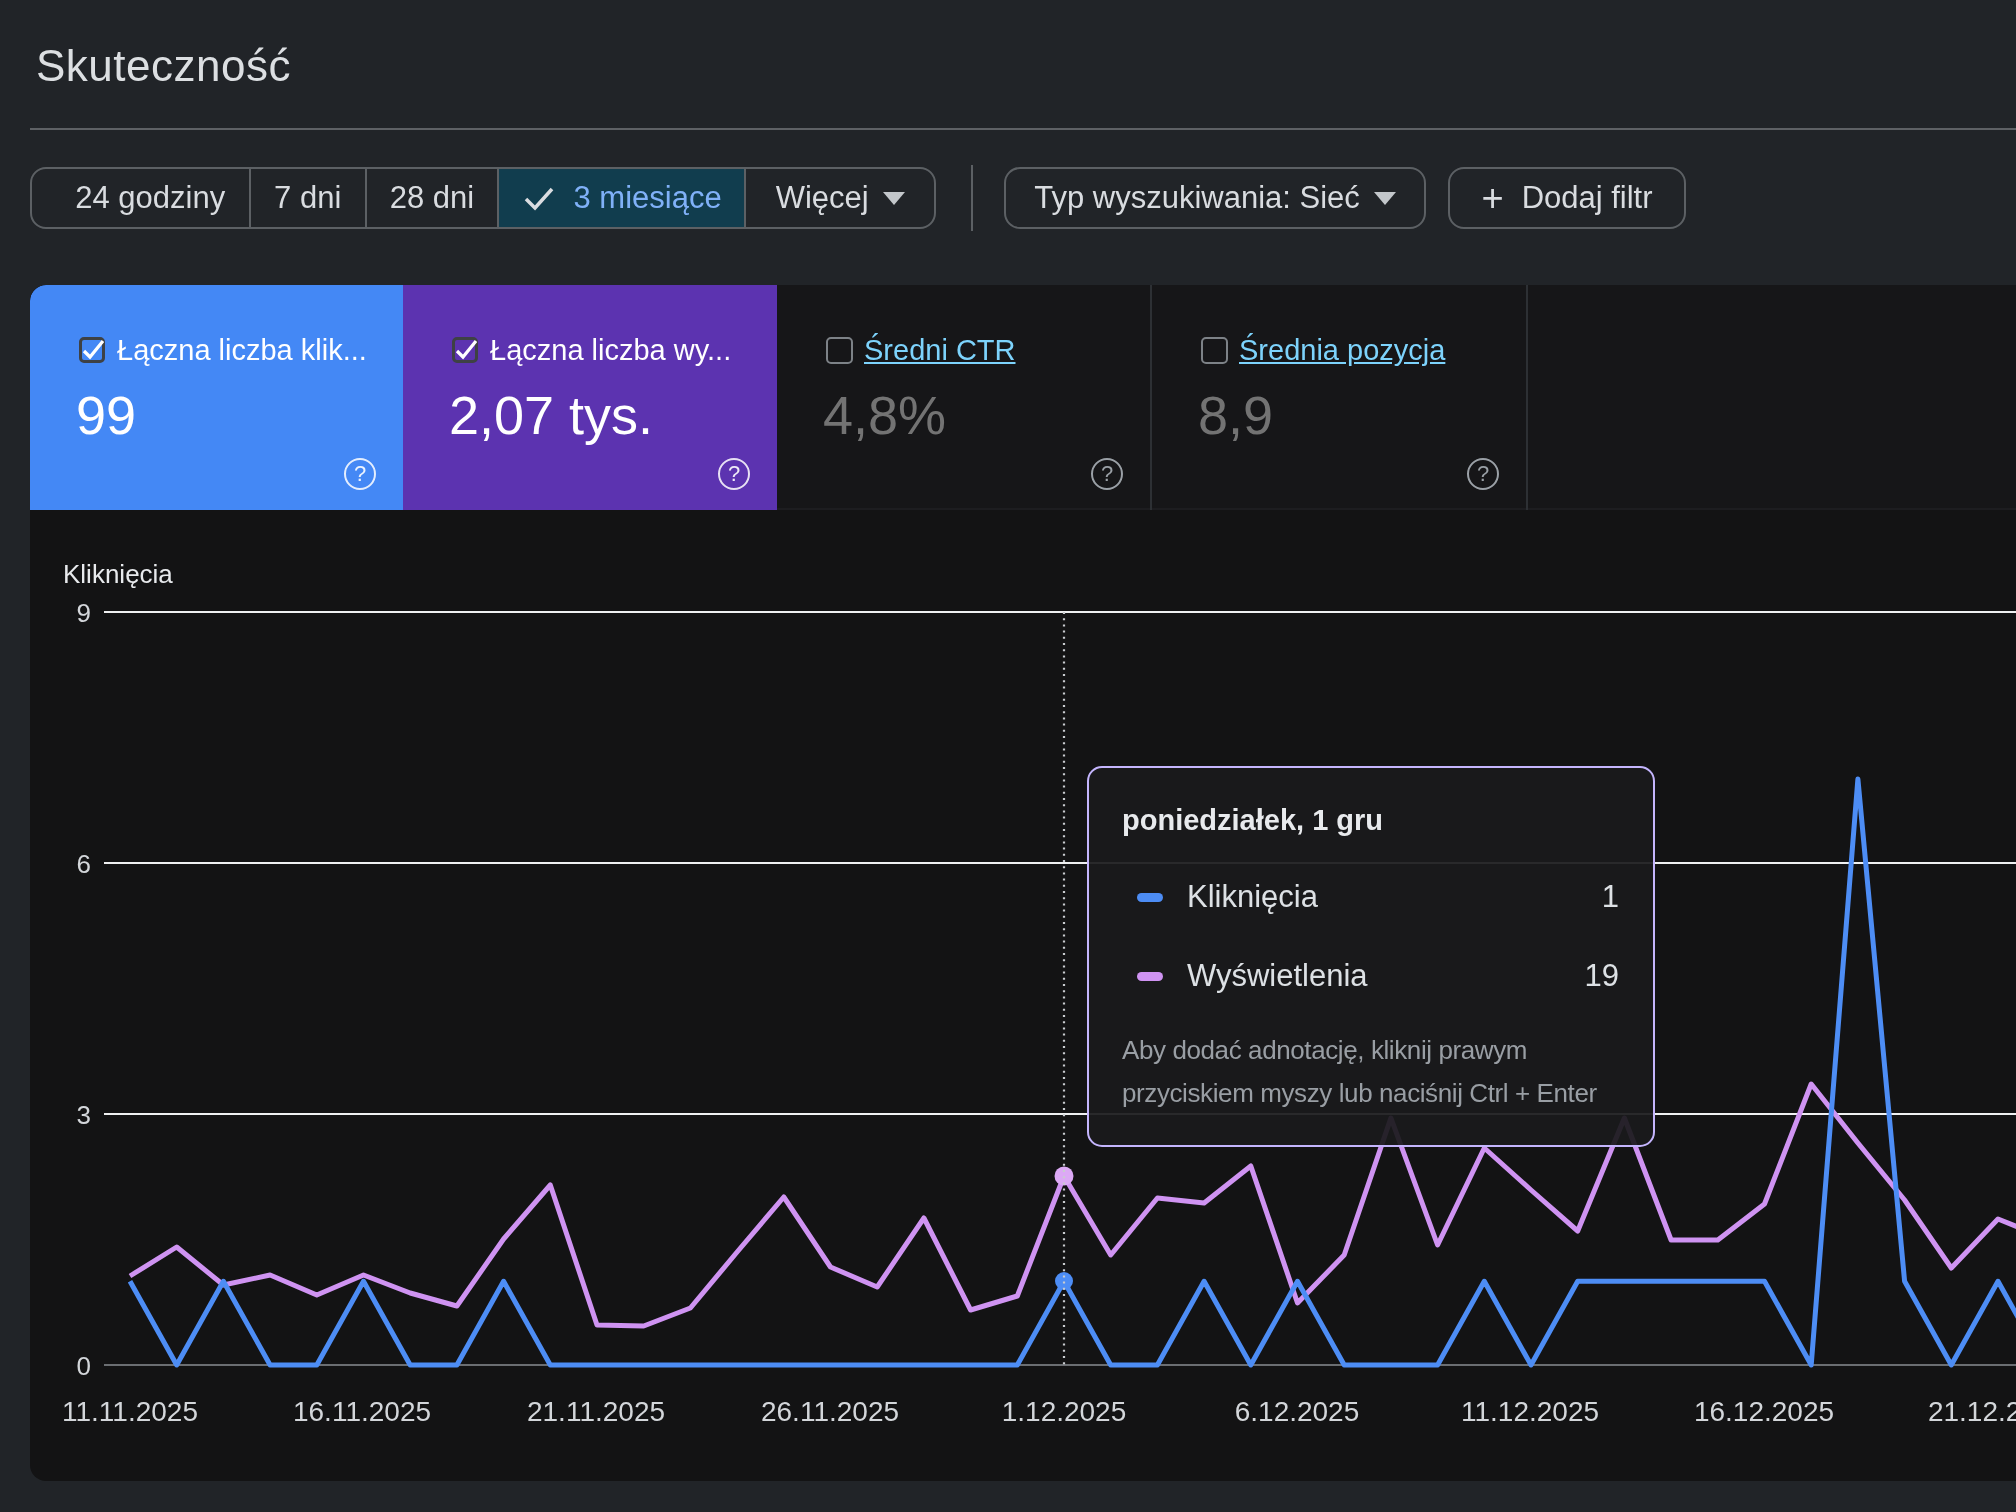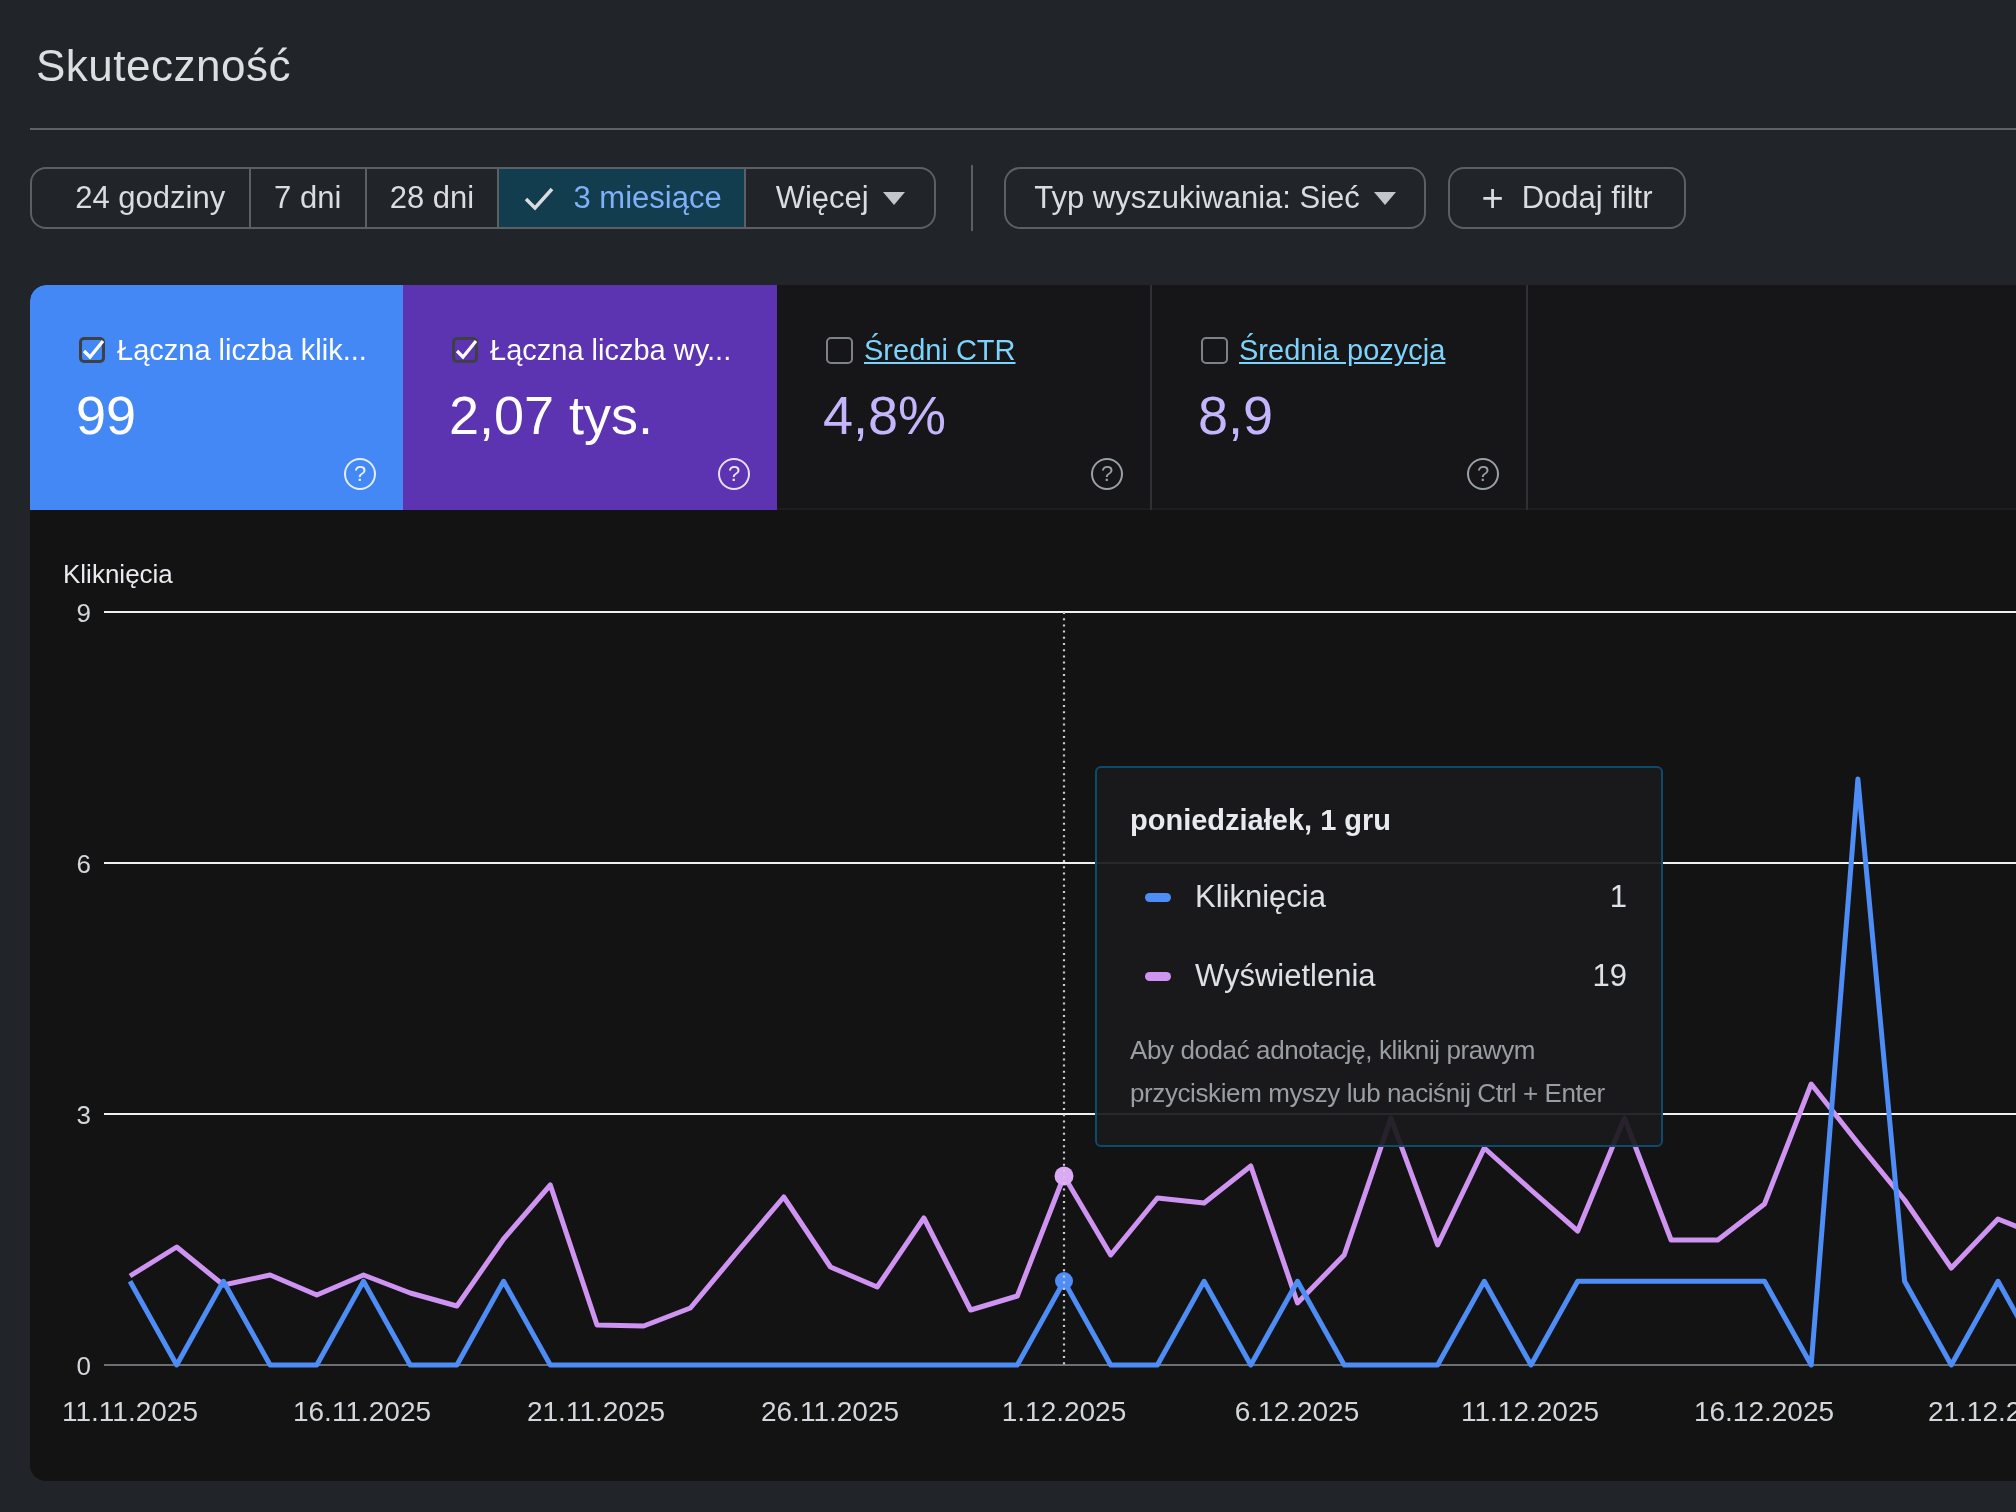--- a/index.html
+++ b/index.html
@@ -27,27 +27,27 @@
 #mc1 { left:0; width:373px; background:#4488f5; border-radius:16px 0 0 0; }
 #mc2 { left:373px; width:374px; background:#5c33b0;padding-left:47px; }
 #mc3 { left:747px; width:373px; }
 #mc4 { left:1120px; width:378px; border-left:2px solid #2d3034; border-right:2px solid #2d3034; }
 .cbx { position:absolute; left:49px; top:52px; width:26px; height:26px; border:3px solid #3e4144; border-radius:5px; }
 .cbx.un { border-color:#7d8287; width:27px; height:27px; border-width:2px; }
 .cbx svg { position:absolute; left:1px; top:1px; }
 .mlabel { position:absolute; left:87px; top:49px; font-size:29px; color:#ffffff; }
 .mval { position:absolute; left:46px; top:99px; font-size:54px; color:#ffffff; letter-spacing:0; }
 .gray .mlabel { color:#7dd3fc;text-decoration:underline; }
-.gray .mval { color:#c4b5fd; }
+.gray .mval { color:#737373; }
 .qm { position:absolute; right:27px; bottom:20px; width:32px; height:32px; border:2px solid rgba(255,255,255,0.85); border-radius:50%; color:rgba(255,255,255,0.9); font-size:22px; display:flex; align-items:center; justify-content:center; font-weight:400; }
 .gray .qm { border-color:#9aa0a6; color:#9aa0a6; }
 
 #klik { position:absolute; left:33px; top:274px; font-size:26px; color:#e8eaed; }
 
-#tooltip { position:absolute; left:1057px; top:481px; width:568px; height:381px; background:rgba(26,26,28,0.93); border:2px solid #0c4a6e; border-radius:6px;margin-left:8px; }
+#tooltip { position:absolute; left:1057px; top:481px; width:568px; height:381px; background:rgba(26,26,28,0.93); border:2px solid #c4b5fd; border-radius:15px; }
 #tt-title { position:absolute; left:33px; top:36px; font-size:29px; font-weight:700; color:#e8eaed; }
 .tt-row { position:absolute; left:33px; width:502px; height:36px; }
 .tt-dash { position:absolute; left:15px; top:14px; width:26px; height:9px; border-radius:5px; }
 .tt-name { position:absolute; left:65px; top:0; font-size:31px; color:#dde1e5; }
 .tt-val { position:absolute; right:5px; top:0; font-size:31px; color:#dde1e5; }
 #tt-help { position:absolute; left:33px; top:261px; font-size:26px; color:#999ea4; line-height:43px; letter-spacing:-0.4px; }
 </style>
 </head>
 <body>
 <div id="page">

